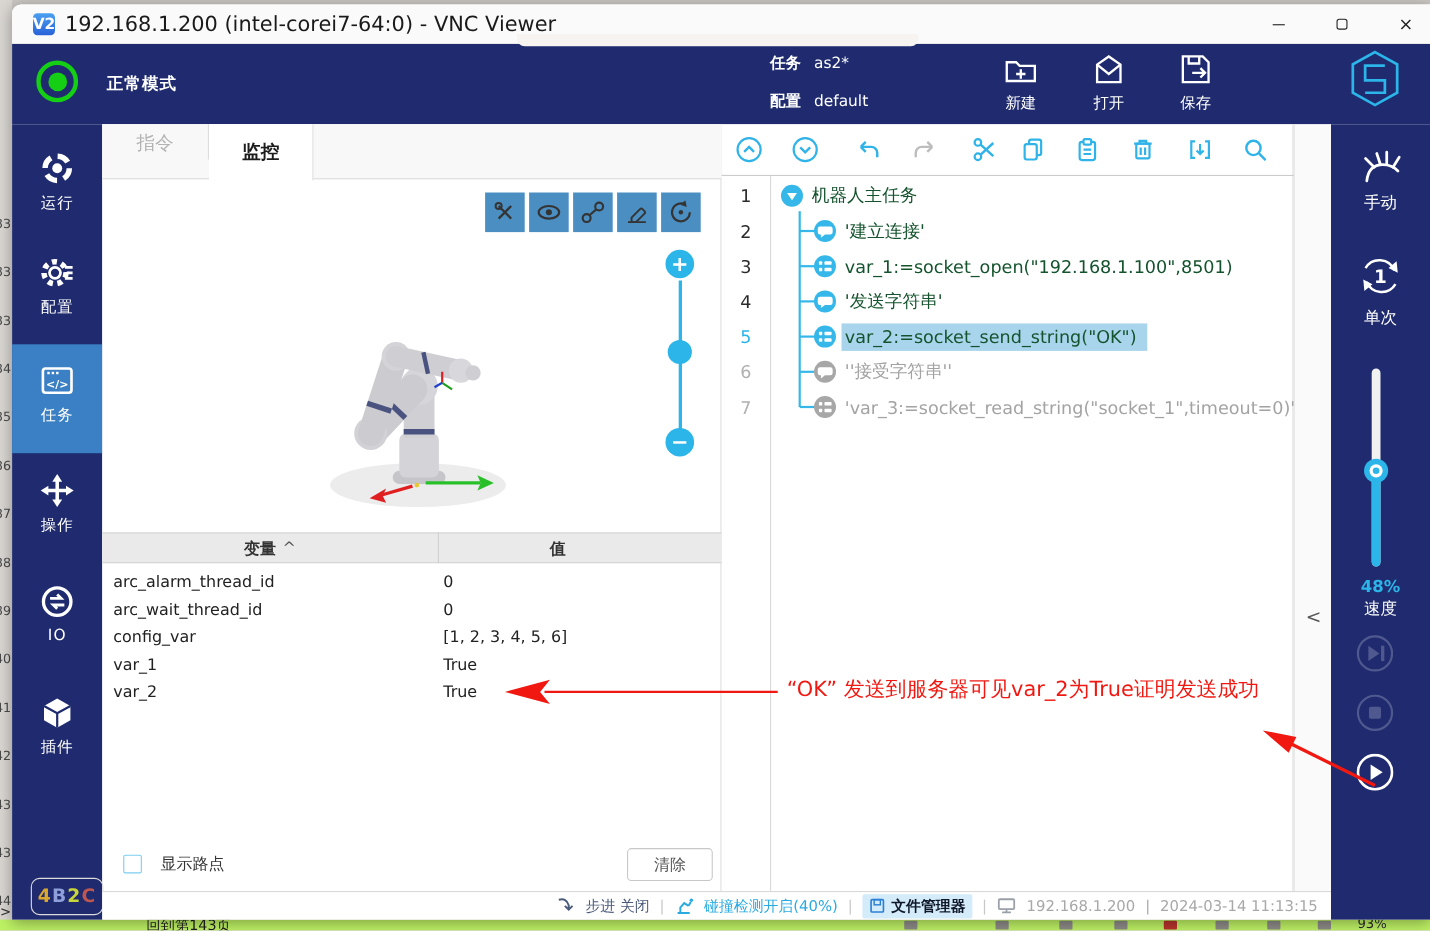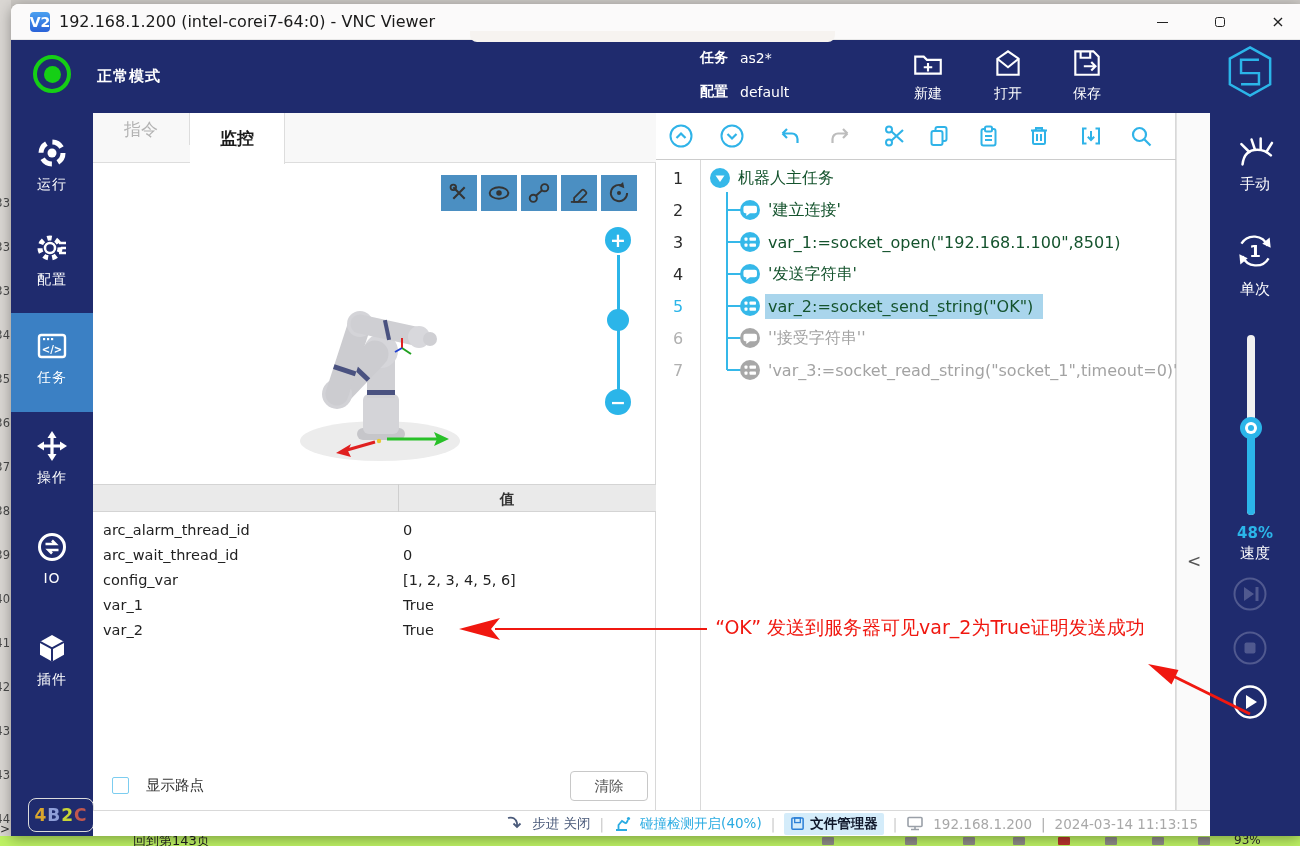--- a/index.html
+++ b/index.html
@@ -11,21 +11,21 @@
   .bg-nums{position:absolute;left:-7px;top:181px;width:17px;font-size:11.5px;line-height:44px;color:#4a4a4a;text-align:right;white-space:pre-line}
   .bg-corner{position:absolute;left:0;top:822px;font-size:12px;color:#333}
   .bg-bottom{left:0;top:836px;width:1300px;height:10px;background:#bef264;z-index:0;overflow:hidden}
   .bg-bottom-text{position:absolute;left:133px;top:-4px;font-size:13px;color:#1e1e1e}
   .bg-zoom{position:absolute;left:1234px;top:-3px;font-size:12px;color:#2a2a2a}
   .bg-chip{position:absolute;top:1px;width:12px;height:8px;background:#8e8b88;border-radius:1px}
   
   .vnc{left:11px;top:4px;width:1289px;height:832px;background:#fff;border-radius:8px 0 0 0;box-shadow:0 3px 14px rgba(0,0,0,.35);z-index:1}
   .titlebar{left:11px;top:4px;width:1289px;height:36px;background:#fbfafa;border-radius:8px 0 0 0;border-bottom:1px solid #e8e8e8;z-index:2;display:flex;align-items:center}
   .v2badge{width:20px;height:20px;margin-left:19px;border-radius:4px;background:linear-gradient(#4aa0f0,#2a62d8);color:#fff;font-size:14px;font-weight:bold;display:flex;align-items:center;justify-content:center}
-  .title-text{margin-left:9px;font-size:16px;color:#1a1a1a}
+  .title-text{margin-left:9px;font-size:19px;color:#1a1a1a}
   .win-controls{position:absolute;right:14px;top:0;height:36px;display:flex;align-items:center;gap:42px}
   .wc{width:16px;height:16px;display:flex;align-items:center;justify-content:center;color:#222}
   .wc-min{width:11px;border-top:1.4px solid #222;height:0}
   .wc-max{width:10px;height:10px;border:1.4px solid #222;border-radius:2.5px}
   .wc-close{font-size:16px;line-height:1}
   
   .app-header{left:11px;top:40px;width:1289px;height:73px;background:#1f2b6e;z-index:2}
   .notch{left:470px;top:31px;width:365px;height:11px;background:#f6f3f0;border-radius:0 0 7px 7px;z-index:3}
   .mode-ring{position:absolute;left:22px;top:15px;width:38px;height:38px;border-radius:50%;border:4px solid #15cf15;display:flex;align-items:center;justify-content:center}
   .mode-dot{width:17px;height:17px;border-radius:50%;background:#15cf15}
@@ -319,20 +319,24 @@
   <path d="M115 52 L124 58" stroke="#20a020" stroke-width="2"></path>
   <path d="M115 52 L108 56" stroke="#2040d0" stroke-width="2"></path>
   <path d="M88 146 L60 154" stroke="#e02020" stroke-width="3"></path>
   <polygon points="49,157 64,148 61,155 64,161" fill="#e02020"></polygon>
   <path d="M100 143 H150" stroke="#28c028" stroke-width="3"></path>
   <polygon points="162,143 147,136 150,143 147,150" fill="#28c028"></polygon>
   <circle cx="92" cy="145" r="2.2" fill="#e8c832"></circle>
 </svg>
 
 <div class="tbl-head">
+  <div class="th" style="left:0;width:305px">
+      <span>变量</span>
+      <span style="font-weight:normal;color:#555">^</span>
+    </div>
   <div class="th" style="left:305px;width:218px">
       <span>值</span>
     </div>
 </div>
 <div class="abs tbl-div"></div>
 <div class="trow" style="top:517px">
     <span class="k">arc_alarm_thread_id</span>
     <span class="v">0</span>
   </div>
 <div class="trow" style="top:542px">

